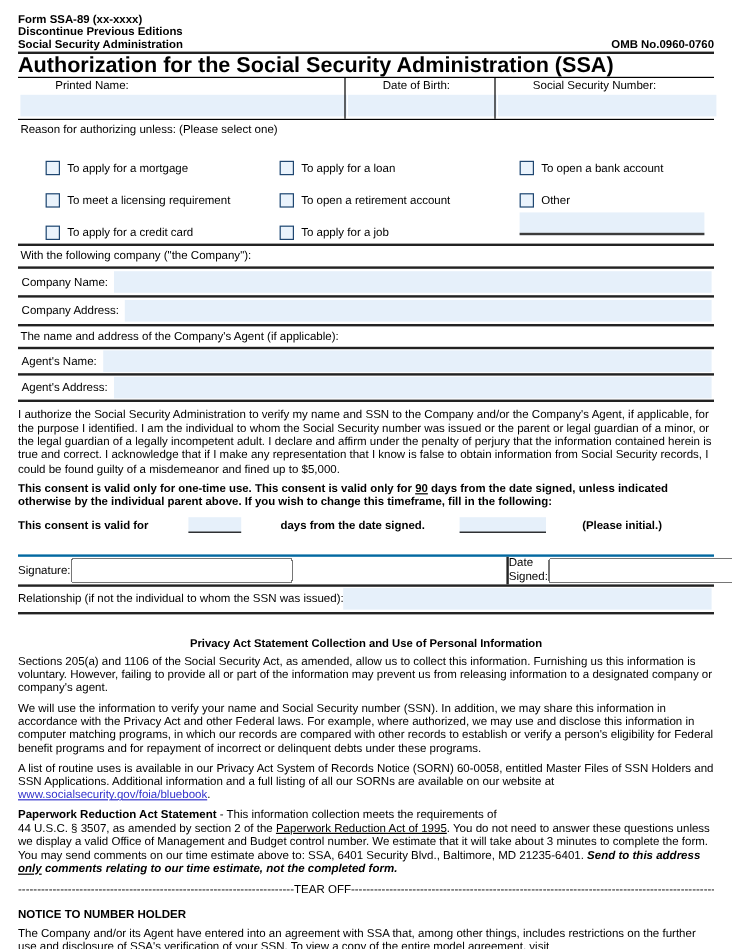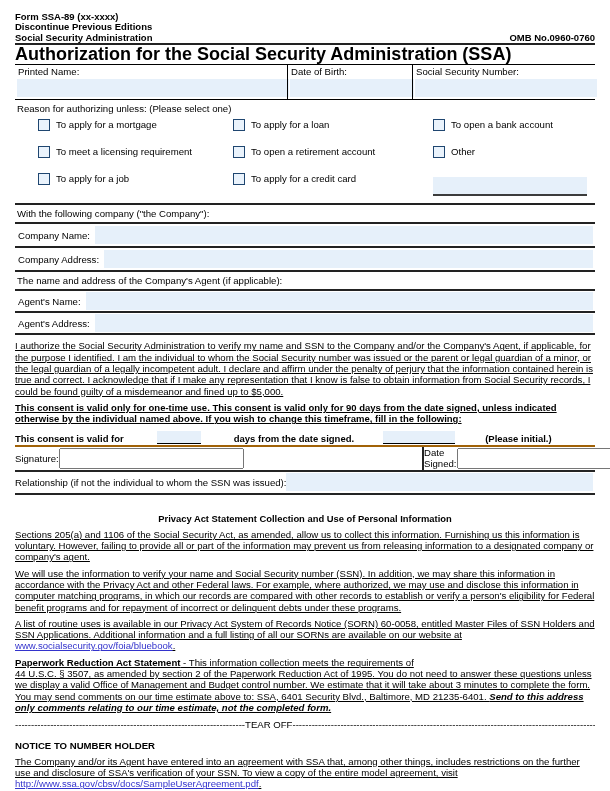--- a/index.html
+++ b/index.html
@@ -6,47 +6,47 @@
   body{width:610px;font-family:"Liberation Sans",sans-serif;color:#000;font-size:9.6px;}
   .page{width:610px;height:791px;box-sizing:border-box;padding:12px 15px 0 15px;overflow:hidden;}
 
   .fid{display:flex;justify-content:space-between;align-items:flex-end;font-size:9.5px;line-height:10.4px;font-weight:bold;}
   .rule{border-top:2px solid #222;}
   .title{font-size:18px;font-weight:bold;text-align:left;line-height:13.2px;margin:3px 0 3px 0;}
 
   .idtable{display:flex;border-top:1px solid #000;border-bottom:1px solid #000;}
   .idcell{box-sizing:border-box;}
   .idcell+.idcell{border-left:1px solid #000;}
-  .idcell .lbl{padding:1px 3px 0 3px;line-height:11.5px;}
+  .idcell .lbl{padding:1px 3px 0 3px;line-height:11.5px;margin-left:28px;}
   .idcell input{display:block;width:calc(100% - 4px);margin:1px 2px 2px 2px;height:16px;background:#e6f0fa;border:0;}
   .c1{width:272px;} .c2{width:125px;} .c3{flex:1;}
 
   .reason-prompt{margin-top:3px;padding-left:2px;line-height:11.5px;}
   .cbgrid{display:grid;grid-template-columns:195px 200px 1fr;margin:5px 0 3px 23px;}
-  .cbitem{display:flex;align-items:flex-start;height:27px;white-space:nowrap;}
+  .cbitem{display:flex;align-items:flex-end;height:27px;white-space:nowrap;}
   .cbbox{width:10px;height:10px;border:1px solid #1f4670;background:#eaf3fc;margin-right:6px;flex:none;}
   .otherfield{width:150px;height:15px;background:#e6f0fa;border:0;border-bottom:2px solid #3c3c3c;align-self:center;}
 
   .seclabel{padding:3px 2px 2px 2px;line-height:12px;height:17px;box-sizing:border-box;}
   .frow{display:flex;align-items:center;height:22px;}
   .frow.short{height:20px;}
   .frow .flabel{white-space:nowrap;padding:0 5px 0 3px;}
   .frow input{flex:1;height:16px;background:#e6f0fa;border:0;margin-right:2px;}
 
-  .para{margin-top:5px;line-height:11.3px;font-size:9.6px;text-decoration:underline;}
+  .para{margin-top:5px;line-height:11.3px;font-size:9.6px;}
   .parab{font-weight:bold;font-size:9.5px;}
   .u{text-decoration:underline;}
   .i{font-style:italic;}
 
   .validline{display:flex;align-items:flex-end;font-weight:bold;margin-top:3px;height:16px;font-size:9.5px;gap:28px;}
   .blank{background:#e6f0fa;border:0;border-bottom:1.5px solid #000;height:13px;box-sizing:border-box;}
   .b1{width:44px;margin:0 5px 0 5px;}
   .b2{width:72px;margin:0 2px 0 1px;}
 
-  .sigblock{margin-top:1px;border-top:2px solid #a16207;border-bottom:2px solid #242424;}
+  .sigblock{margin-top:18px;border-top:2px solid #0369a1;border-bottom:2px solid #242424;}
   .sigrow{display:flex;height:23px;border-bottom:2px solid #242424;}
   .sigleft{flex:0 0 407px;display:flex;align-items:center;border-right:2px solid #242424;}
   .sigright{flex:1;display:flex;align-items:center;}
   .relrow{display:flex;align-items:center;height:21px;}
 
   .pheading{text-align:center;font-weight:bold;margin-top:18px;font-size:9.4px;line-height:11.3px;}
 
   .tearoff{margin-top:6px;white-space:nowrap;overflow:hidden;line-height:11.3px;}
   .notice-h{font-weight:bold;margin-top:9px;line-height:11.3px;}
 
@@ -111,25 +111,25 @@
         <span class="cbbox"></span>
         <span>To open a retirement account</span>
       </label>
     <label class="cbitem">
         <span class="cbbox"></span>
         <span>Other</span>
       </label>
 
     <label class="cbitem">
         <span class="cbbox"></span>
-        <span>To apply for a job</span>
+        <span>To apply for a credit card</span>
       </label>
     <label class="cbitem">
         <span class="cbbox"></span>
-        <span>To apply for a credit card</span>
+        <span>To apply for a job</span>
       </label>
     <input type="text" class="otherfield" style="">
   </div>
 
   <div class="rule"></div>
   <div class="seclabel">With the following company ("the Company"):</div>
   <div class="rule"></div>
   <div class="frow">
     <span class="flabel">Company Name:</span>
     <input type="text" style="">
@@ -148,21 +148,21 @@
   </div>
   <div class="rule"></div>
   <div class="frow short">
     <span class="flabel">Agent's Address:</span>
     <input type="text" style="">
   </div>
   <div class="rule"></div>
 
   <div class="para">I authorize the Social Security Administration to verify my name and SSN to the Company and/or the Company's Agent, if applicable, for the purpose I identified. I am the individual to whom the Social Security number was issued or the parent or legal guardian of a minor, or the legal guardian of a legally incompetent adult. I declare and affirm under the penalty of perjury that the information contained herein is true and correct. I acknowledge that if I make any representation that I know is false to obtain information from Social Security records, I could be found guilty of a misdemeanor and fined up to $5,000.</div>
 
-  <div class="para parab"><span>This consent is valid only for one-time use. This consent is valid only for </span><span class="u">90</span><span> days from the date signed, unless indicated otherwise by the individual named above. If you wish to change this timeframe, fill in the following:</span></div>
+  <div class="para parab"><span>This consent is valid only for one-time use. This consent is valid only for </span><span class="u">90</span><span> days from the date signed, unless indicated otherwise by the individual parent above. If you wish to change this timeframe, fill in the following:</span></div>
 
   <div class="validline">
     <span>This consent is valid for</span>
     <input type="text" class="blank b1" style="">
     <span>days from the date signed.</span>
     <input type="text" class="blank b2" style="">
     <span>(Please initial.)</span>
   </div>
 
   <div class="sigblock">

